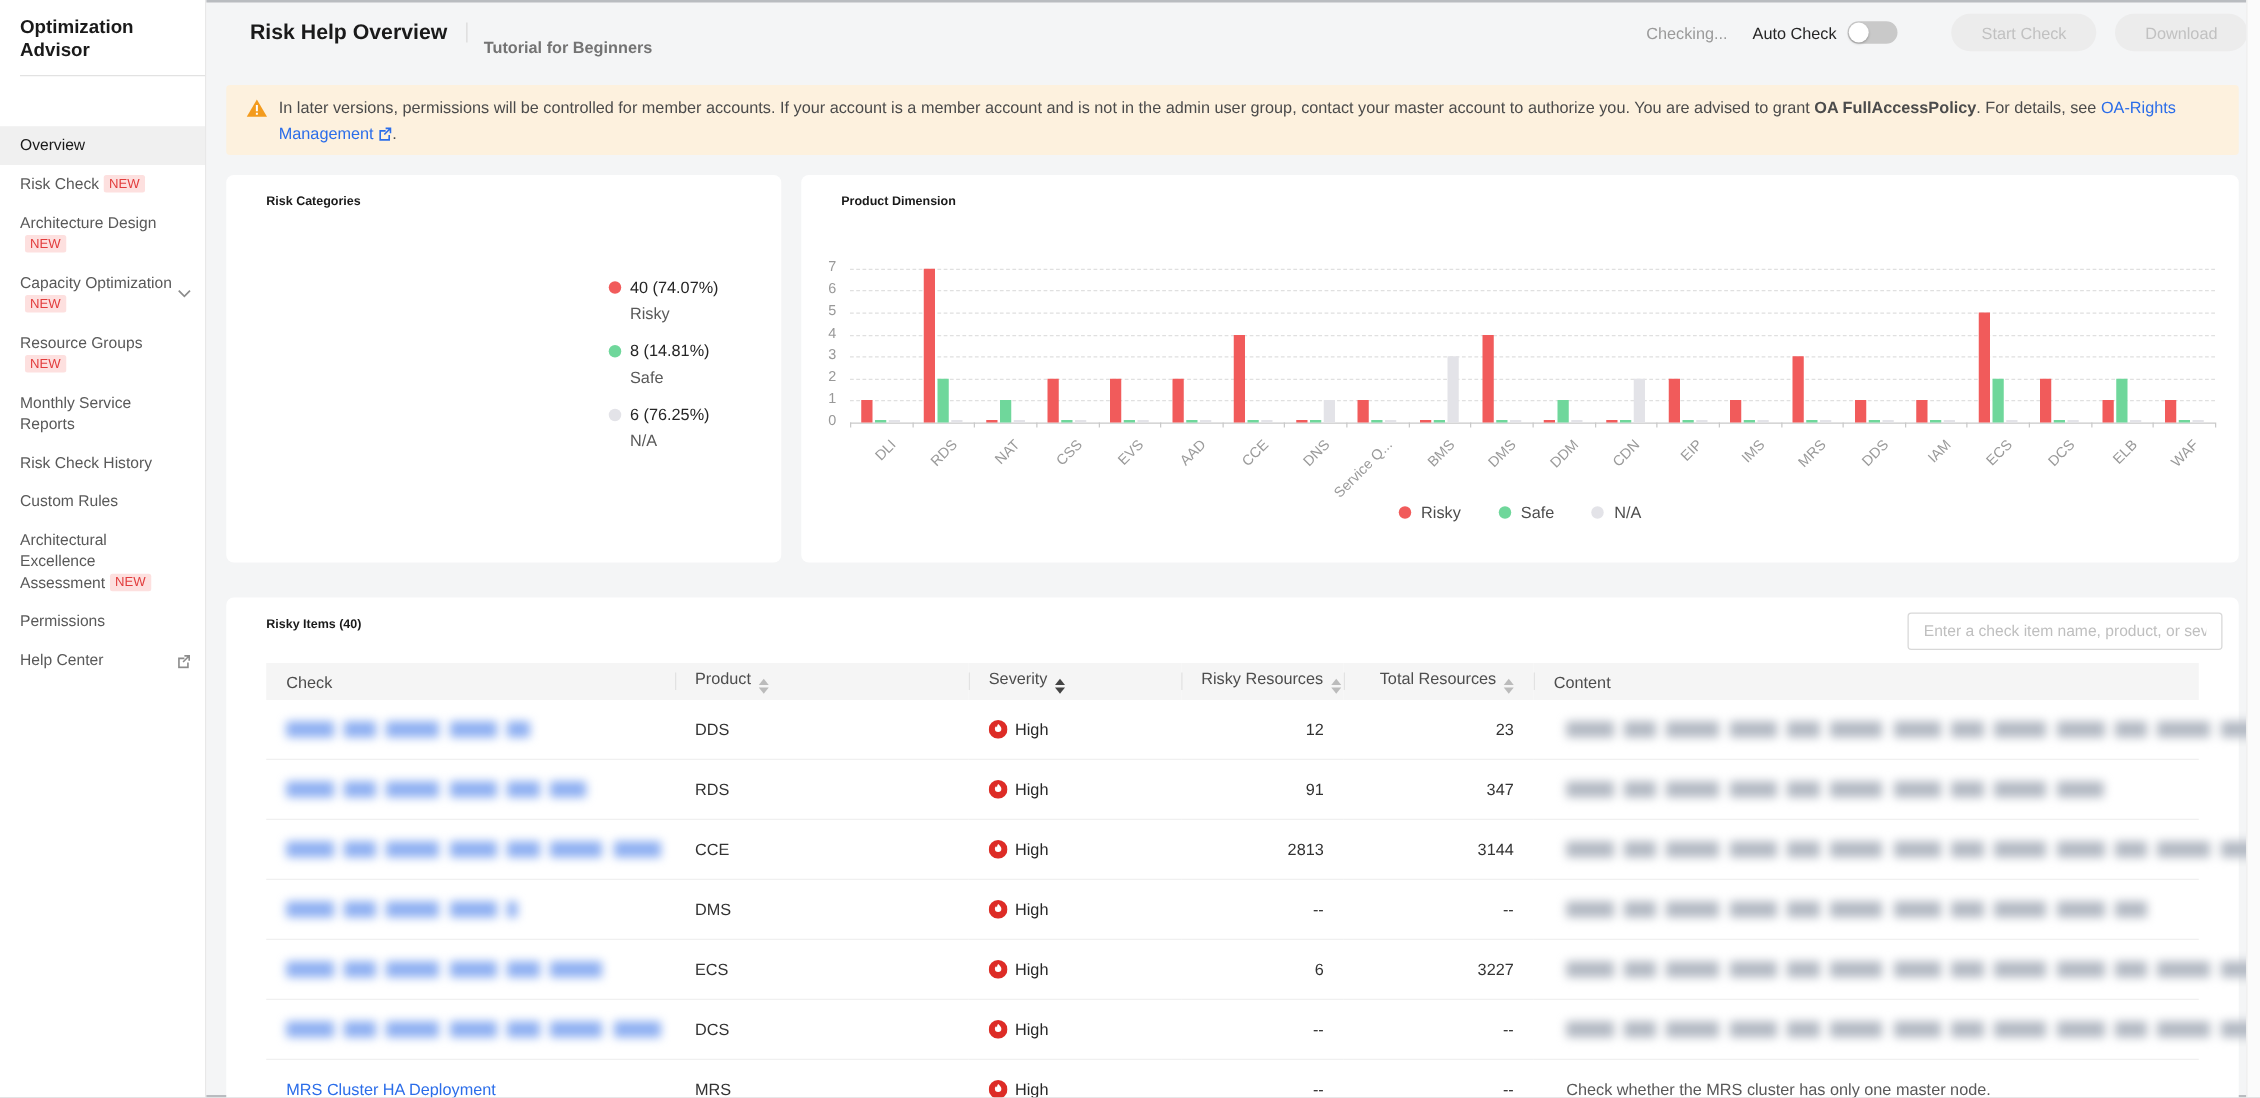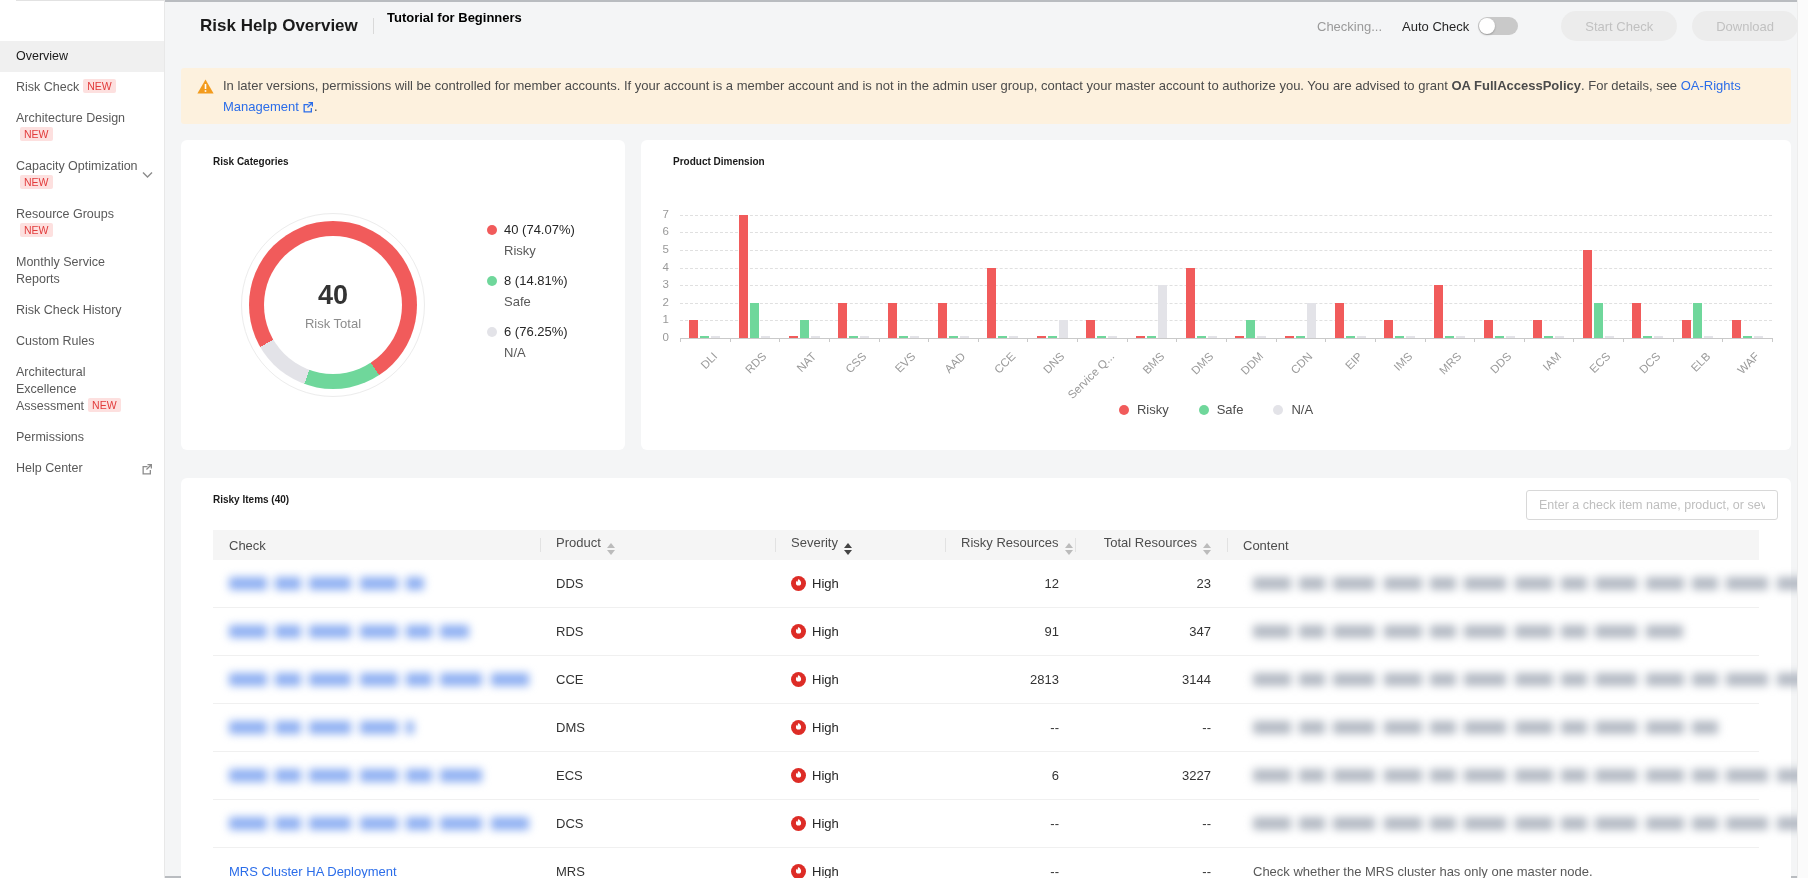--- a/index.html
+++ b/index.html
@@ -14,21 +14,21 @@
     padding:7px 26px 7px 16px;cursor:pointer;}
   .sb-item.selected{background:#f0f0f0;color:#1a1a1a;margin-top:40px;}
   .new-badge{display:inline-block;background:#fde0df;color:#e23c3c;font-size:10.5px;
     line-height:14px;padding:0 4px;border-radius:2px;margin-left:4px;vertical-align:1px;}
   .sb-chevron,.sb-ext{position:absolute;right:11px;top:50%;transform:translateY(-50%);color:#8c8c8c;}
   
   .main{position:absolute;left:165px;top:0;right:0;bottom:0;}
   .topbar{position:relative;height:52px;}
   .page-title{position:absolute;left:35px;top:16px;font-size:17px;font-weight:bold;color:#1a1a1a;}
   .title-vdiv{position:absolute;left:208px;top:18px;width:1px;height:16px;background:#d9d9d9;}
-  .tutorial-link{position:absolute;left:222px;top:10px;font-size:13px;font-weight:bold;color:#000000;cursor:pointer;text-decoration:none;}
+  .tutorial-link{position:absolute;left:222px;top:30px;font-size:13px;font-weight:bold;color:#737373;cursor:pointer;text-decoration:none;}
   .progress-box{position:absolute;left:518px;top:7px;width:472px;height:36px;border:2px solid #e0241b;
     box-sizing:border-box;display:flex;align-items:center;padding-left:10px;}
   .progress-track{width:345px;height:14px;border-radius:7px;background:#b5d6f8;overflow:hidden;position:relative;}
   .progress-fill{position:absolute;left:0;top:0;bottom:0;border-radius:7px;
     background:repeating-linear-gradient(55deg,#26282c 0 11px,#3e4147 11px 22px);}
   .progress-label{margin-left:16px;font-size:14px;color:#262626;}
   .top-right{position:absolute;right:10px;top:0;height:52px;display:flex;align-items:center;}
   .checking-text{font-size:13px;color:#9a9a9a;margin-right:20px;}
   .autocheck-label{font-size:13px;color:#262626;margin-right:9px;}
   .toggle{width:40px;height:18px;border-radius:9px;background:#c9c9c9;position:relative;cursor:pointer;margin-right:28px;}
@@ -99,20 +99,21 @@
   .blur-gray{color:#b4bac4;}
   
   .scroll-strip{position:absolute;right:0;top:0;bottom:0;width:10px;background:#fbfbfb;border-left:1px solid #ededed;z-index:6;}
 </style>
 </head>
 <body>
 
 <div class="screen">
 
   <aside class="sidebar">
+    <div class="sb-title">Optimization Advisor</div>
     <div class="sb-divider"></div>
     <nav id="sb-items">
         <div class="sb-item selected"><span>Overview</span></div>
         <div class="sb-item"><span>Risk Check</span><span class="new-badge">NEW</span></div>
         <div class="sb-item"><span>Architecture Design</span><span class="new-badge">NEW</span></div>
         <div class="sb-item"><span>Capacity Optimization</span><span class="new-badge">NEW</span><svg class="sb-chevron" width="11" height="7" viewBox="0 0 11 7">
             <path d="M1 1l4.5 4.5L10 1" stroke="#8c8c8c" stroke-width="1.4" fill="none"></path>
           </svg></div>
         <div class="sb-item"><span>Resource Groups</span><span class="new-badge">NEW</span></div>
         <div class="sb-item"><span>Monthly Service Reports</span></div>
@@ -153,27 +154,20 @@
         <rect x="7.7" y="11.2" width="1.6" height="1.6" fill="#fff"></rect>
       </svg>
       <span><span>In later versions, permissions will be controlled for member accounts. If your account is a member account and is not in the admin user group, contact your master account to authorize you. You are advised to grant </span><b>OA FullAccessPolicy</b><span>. For details, see </span><a>OA-Rights Management</a><svg class="ext-ico" width="12" height="12" viewBox="0 0 12 12">
             <path d="M1.5 3h5v1.3H2.8v5.9h5.9V7h1.3v4.5h-8.5z" fill="#2b6de9"></path>
             <path d="M6.5 1h4.5v4.5H9.7V3.2L5.9 7 5 6.1 8.8 2.3H6.5Z" fill="#2b6de9"></path>
           </svg><span>.</span></span>
     </div>
 
     <div class="card card-risk">
       <div class="card-title">Risk Categories</div>
-      <div class="donut-wrap">
-        <div class="donut" id="donut" style="background: conic-gradient(from 240deg, rgb(241, 91, 91) 0deg, rgb(241, 91, 91) 266.652deg, rgb(111, 215, 155) 266.652deg, rgb(111, 215, 155) 319.968deg, rgb(227, 227, 232) 319.968deg, rgb(227, 227, 232) 359.964deg);"></div>
-        <div class="donut-hole">
-          <div class="donut-num">40</div>
-          <div class="donut-sub">Risk Total</div>
-        </div>
-      </div>
       <div class="rc-legend" id="rc-legend">
           <div class="rc-entry">
             <div class="rc-val"><span class="rc-dot" style="background:#f15b5b"></span><span>40  (74.07%)</span></div>
             <div class="rc-lab">Risky</div>
           </div>
           <div class="rc-entry">
             <div class="rc-val"><span class="rc-dot" style="background:#6fd79b"></span><span>8  (14.81%)</span></div>
             <div class="rc-lab">Safe</div>
           </div>
           <div class="rc-entry">

